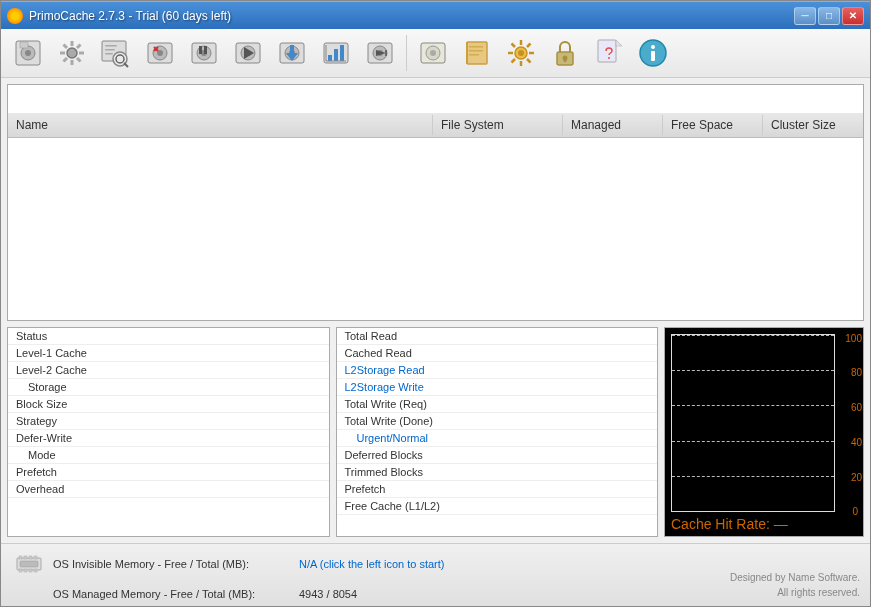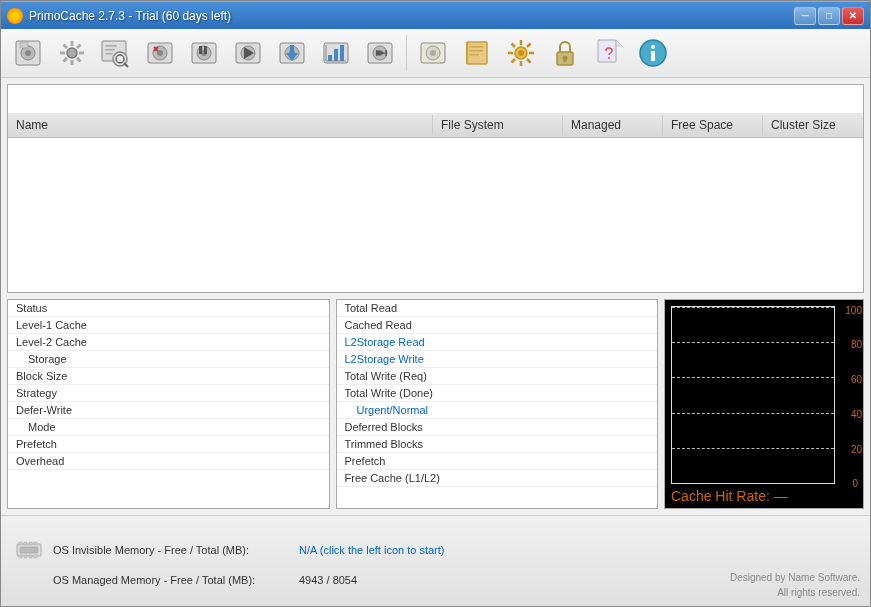--- a/index.html
+++ b/index.html
@@ -165,21 +165,21 @@
       border: 1px solid #aaa;
       width: 200px;
       position: relative;
       overflow: hidden;
     }
 
     
     .status-bar {
       background: linear-gradient(to bottom, #f0f0f0, #e0e0e0);
       border-top: 1px solid #ccc;
-      padding: 20px 10px;
+      padding: 6px 10px;
       display: flex;
       align-items: center;
       gap: 10px;
       min-height: 42px;
       flex-direction: column;
       justify-content: center;
     }
     .status-row {
       display: flex;
       width: 100%;

